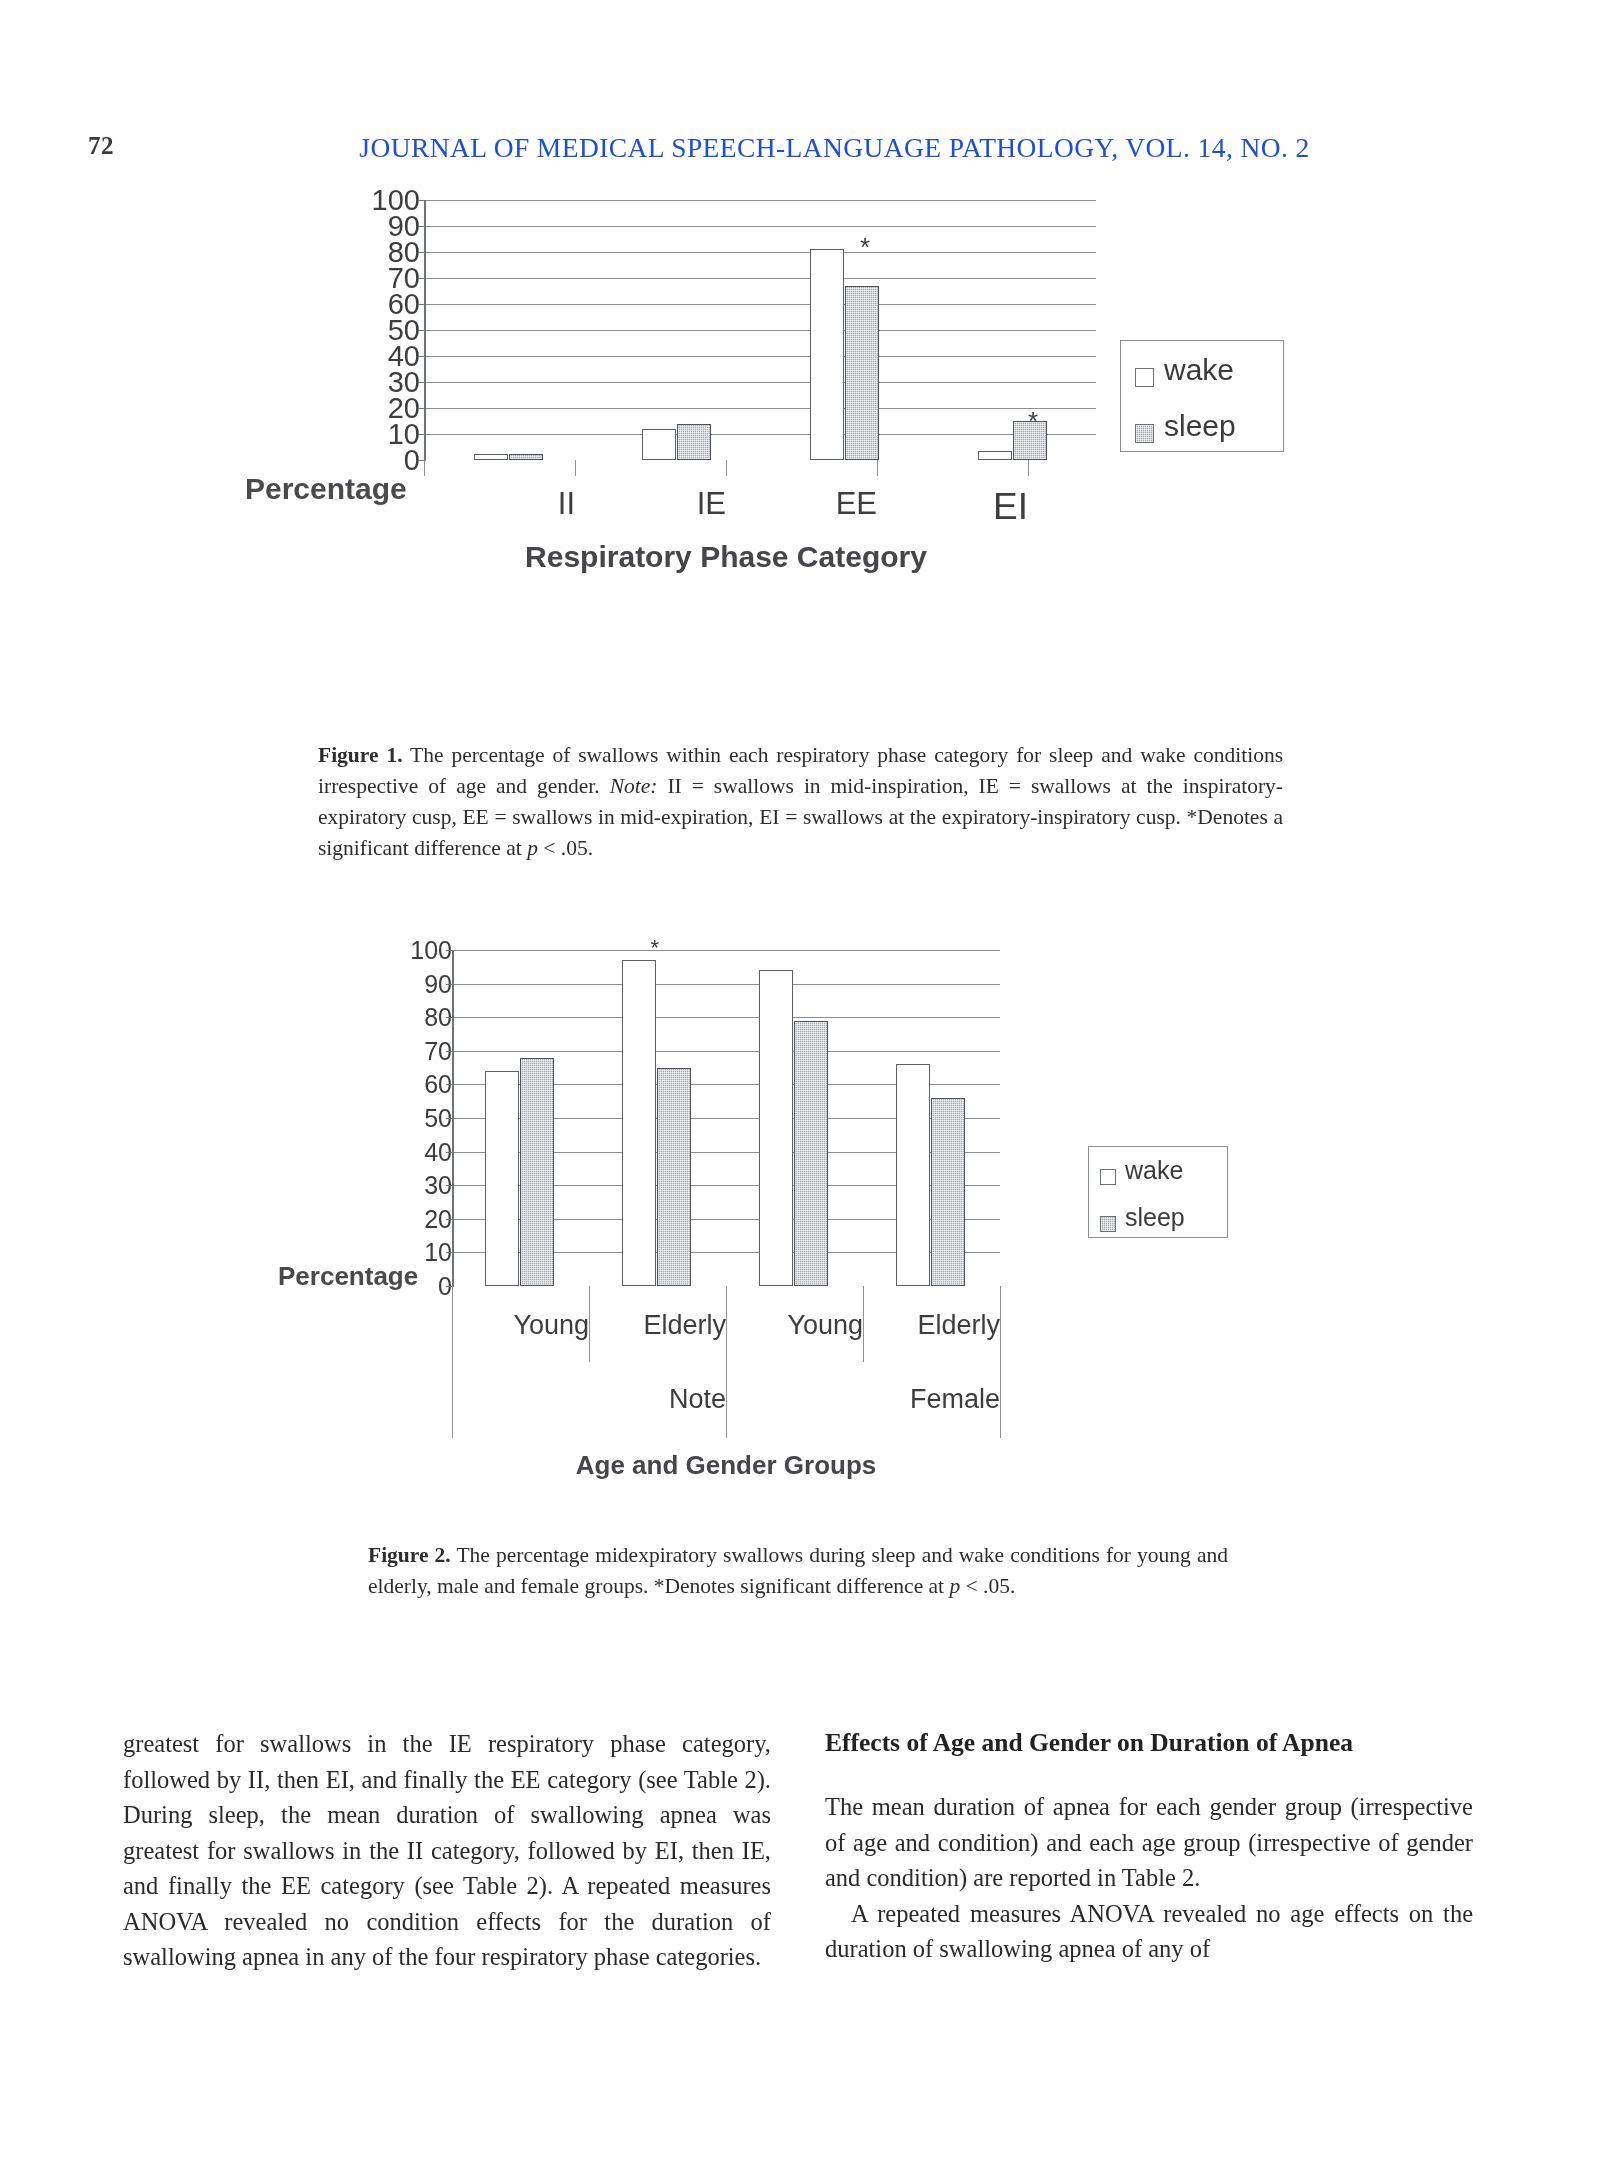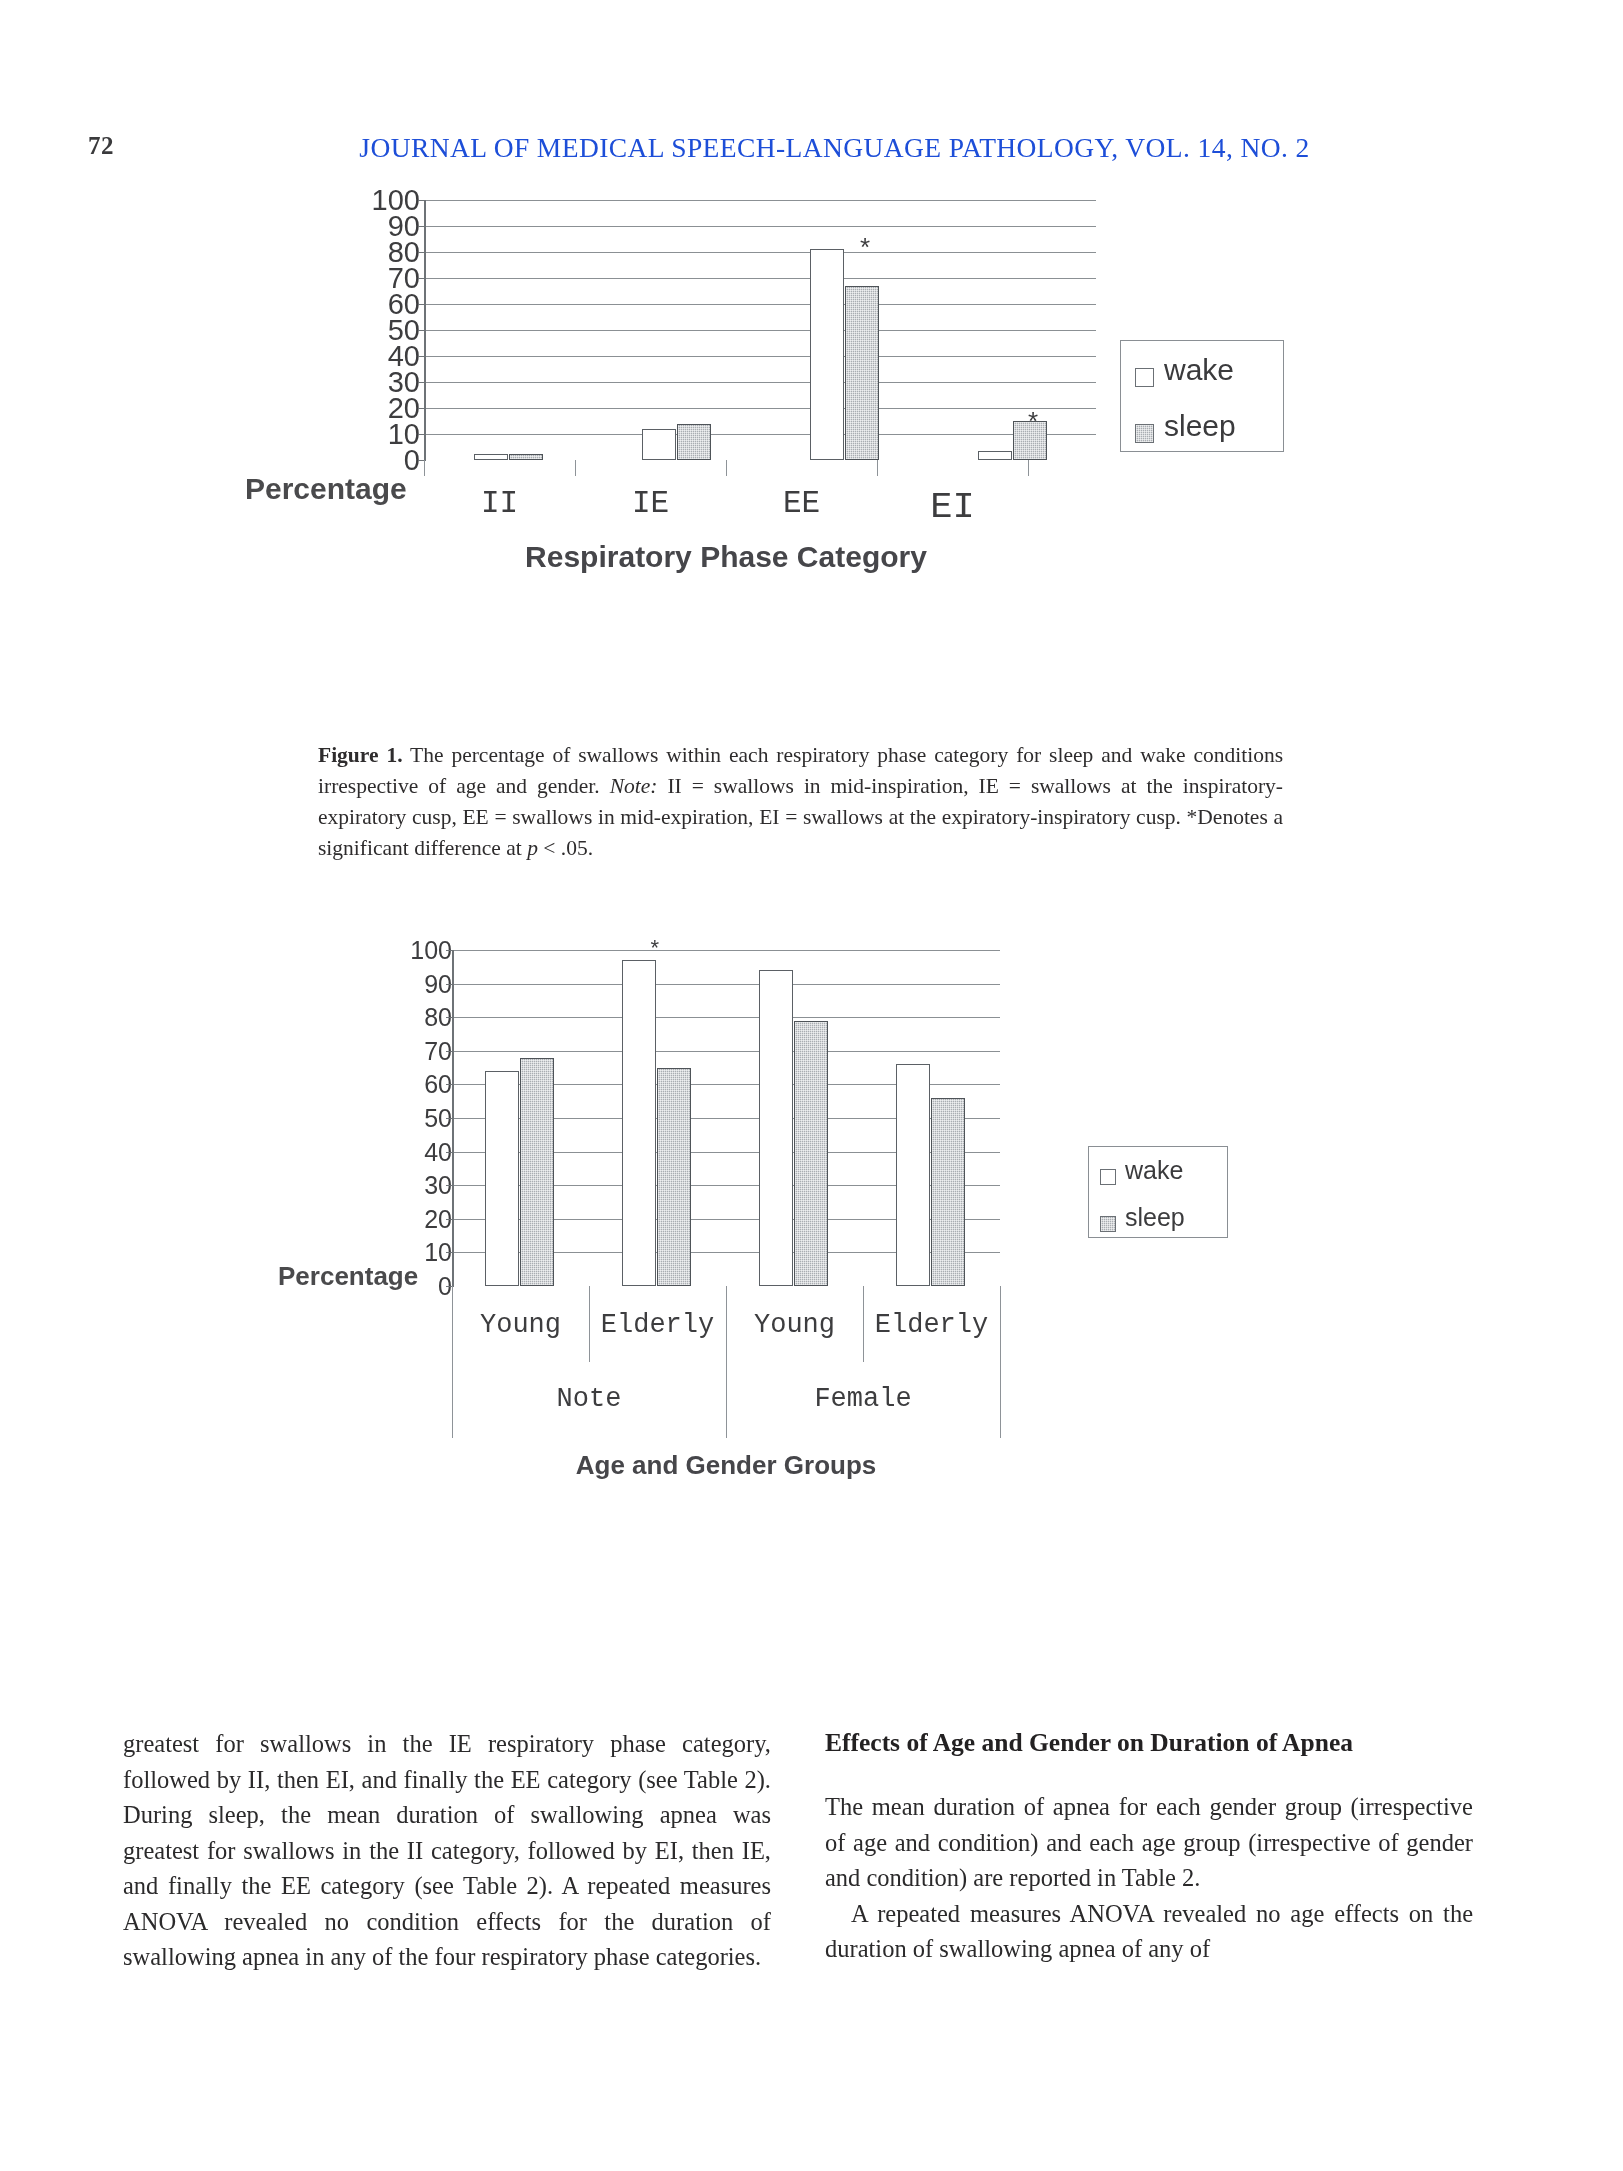--- a/index.html
+++ b/index.html
@@ -104,22 +104,22 @@
   }
   .swatch.wake { background:#ffffff; }
   .swatch.sleep {
     background-color:#a9adb2;
     background-image:
       repeating-linear-gradient(0deg, rgba(255,255,255,.55) 0 1px, rgba(255,255,255,0) 1px 2px),
       repeating-linear-gradient(90deg, rgba(255,255,255,.55) 0 1px, rgba(255,255,255,0) 1px 2px);
   }
   .xcats { position:absolute; }
   .xcat {
-    position:absolute; text-align:center;
-    font-family:Liberation Mono, monospace;
+    position:absolute; text-align:right;
+    font-family:Liberation Sans, sans-serif;
     color:#3d3d3f; white-space:nowrap;
   }
   .xaxis-title {
     position:absolute; text-align:center;
     font-family:"Liberation Sans", sans-serif;
     font-weight:bold; color:#46464a;
   }
   .catline {
     position:absolute; width:0;
     border-left:1px solid #8e9398;
@@ -336,20 +336,23 @@
           <span class="swatch wake" style="width: 16px; height: 16px; margin-right: 9px;"></span>
           <span>wake</span>
         </div>
         <div class="legend-row" style="margin-top: 18px;">
           <span class="swatch sleep" style="width: 16px; height: 16px; margin-right: 9px;"></span>
           <span>sleep</span>
         </div>
       </div>
   </div>
 
+  <div class="caption" style="left:368px; top:1540px; width:860px;">
+    <b>Figure 2.</b><span> The percentage midexpiratory swallows during sleep and wake conditions for young and elderly, male and female groups. *Denotes significant difference at </span><i>p</i><span> &lt; .05.</span>
+  </div>
 
   <div class="col" style="left:123px; top:1726px; width:648px;">
     <p>greatest for swallows in the IE respiratory phase category, followed by II, then EI, and finally the EE category (see Table 2). During sleep, the mean duration of swallowing apnea was greatest for swallows in the II category, followed by EI, then IE, and finally the EE category (see Table 2). A repeated measures ANOVA revealed no condition effects for the duration of swallowing apnea in any of the four respiratory phase categories.</p>
   </div>
 
   <div class="col" style="left:825px; top:1726px; width:648px;">
     <div class="secthead">Effects of Age and Gender on Duration of Apnea</div>
     <p>The mean duration of apnea for each gender group (irrespective of age and condition) and each age group (irrespective of gender and condition) are reported in Table 2.</p>
     <p class="indent">A repeated measures ANOVA revealed no age effects on the duration of swallowing apnea of any of</p>
   </div>

